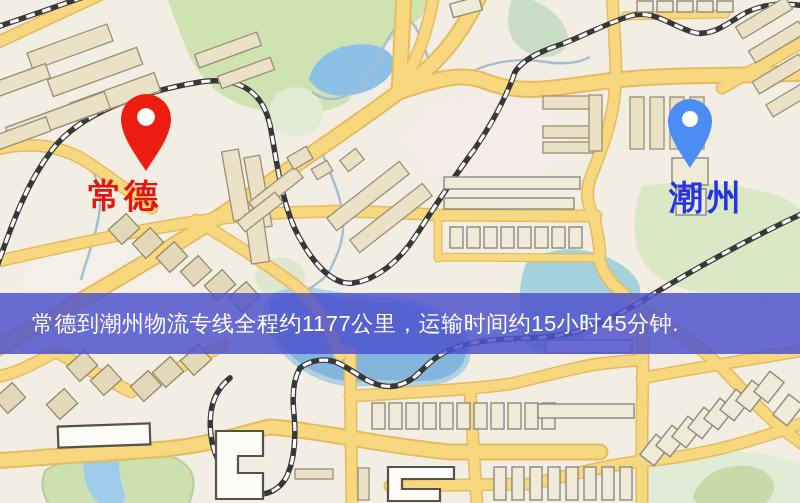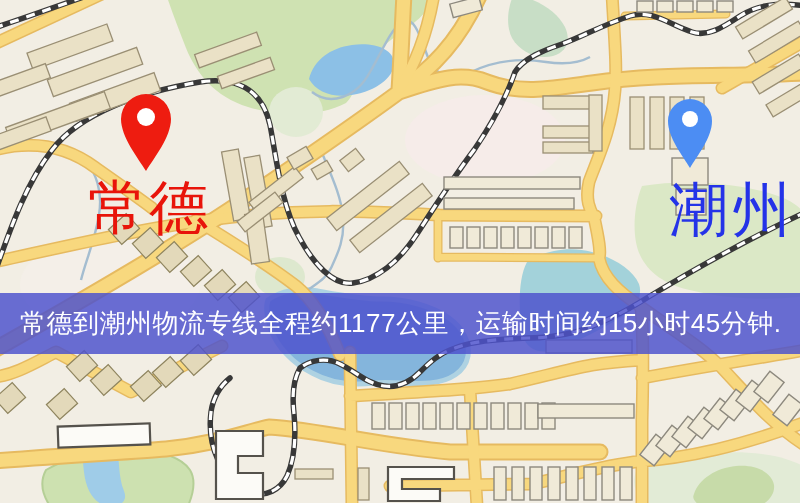--- a/index.html
+++ b/index.html
@@ -17,30 +17,30 @@
   .rail-base{fill:none;stroke:#383838;stroke-width:5.5px;stroke-linecap:round;}
   .rail-dash{fill:none;stroke:#ffffff;stroke-width:3.2px;stroke-dasharray:9 8;}
   .stream{fill:none;stroke:#a4bdd0;stroke-width:2.4px;}
   .bt{fill:#eae1c6;stroke:#9a8f74;stroke-width:1.3px;}
   .bd{fill:#e3d9ba;stroke:#8f855f;stroke-width:1.2px;}
   .bo{fill:#f0ead8;stroke:#8d897e;stroke-width:1.4px;}
   .bw{fill:#fcfbf7;stroke:#55524c;stroke-width:2.2px;}
   
   .city-label{
     position:absolute;z-index:3;font-family:"DejaVu Serif","Liberation Serif",serif;
-    font-size:59px;font-weight:400;line-height:1;white-space:nowrap;
+    font-size:34px;font-weight:700;line-height:1;white-space:nowrap;
   }
   .city-label.origin{left:88px;top:178px;color:#e8140a;letter-spacing:2px;}
   .city-label.dest{left:669px;top:180px;color:#2433e8;letter-spacing:4px;}
   .banner{
     position:absolute;z-index:4;left:0;top:293px;width:800px;height:61px;
     background:rgba(77,82,205,0.84);display:flex;align-items:center;
   }
   .banner span{
-    color:#ffffff;font-size:26px;letter-spacing:0.5px;padding-left:20px;
+    color:#ffffff;font-size:22px;letter-spacing:0.5px;padding-left:32px;
     font-family:"Liberation Sans",sans-serif;white-space:nowrap;
   }
 </style>
 </head>
 <body>
 
 <div class="stage">
 
   <svg width="800" height="503" viewBox="0 0 800 503">
 

